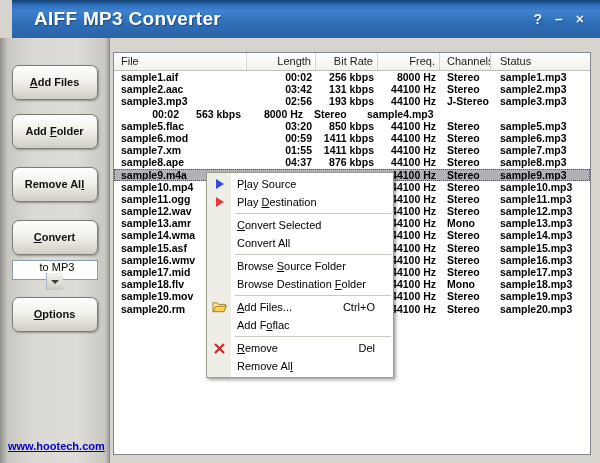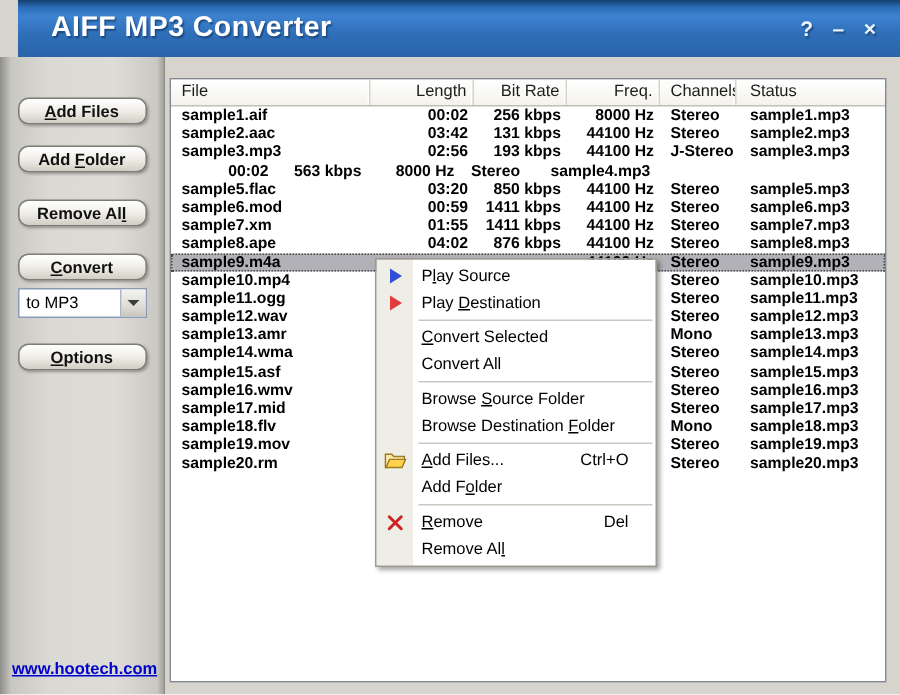--- a/index.html
+++ b/index.html
@@ -24,29 +24,29 @@
     text-shadow:1px 1px 1px rgba(10,40,80,.5);
   }
   
   .app-body { position:absolute; top:38px; left:0; right:0; bottom:0; display:flex; }
   .sidebar {
     width:110px; flex:0 0 110px; display:flex; flex-direction:column;
     background:linear-gradient(90deg,#8f8f8b 0%,#c9c7c1 7%,#dbd9d3 30%,#dedcd6 70%,#cac8c2 96%,#a3a29d 100%);
     border-right:1px solid #8a8a85;
   }
   .sb-btn {
-    width:86px; height:18px; margin:0 auto; display:block;
+    width:86px; height:35px; margin:0 auto; display:block;
     font-family:"Liberation Sans", sans-serif; font-size:11px; font-weight:bold; color:#111;
     background:linear-gradient(180deg,#ffffff 0%,#f2f0ea 45%,#dedbd3 80%,#d0cdc5 100%);
     border:1px solid #7d7d76; border-radius:7px;
     box-shadow:1px 1px 2px rgba(60,60,55,.45);
     text-align:center; line-height:19px; cursor:default;
   }
   .mt-first{margin-top:27px;} .mt-a{margin-top:14px;} .mt-b{margin-top:18px;}
-  .mt-c{margin-top:18px;} .mt-d{margin-top:5px;} .mt-e{margin-top:17px;}
+  .mt-c{margin-top:18px;} .mt-d{margin-top:5px;flex-direction:column;} .mt-e{margin-top:17px;}
   .format-select {
     width:86px; height:20px; margin:5px auto 0 auto; display:flex; align-items:center;
     background:#fff; border:1px solid #8a9cb5; cursor:default;
   }
   .format-select .val { flex:1; padding-left:5px; font-size:11px; }
   .fs-arrow {
     width:17px; height:18px; flex:0 0 17px; border-left:1px solid #aab6c8;
     background:linear-gradient(180deg,#f4f3ef 0%,#dcd9d2 70%,#c8c5bd 100%);
     display:flex; align-items:center; justify-content:center;
   }
@@ -73,21 +73,21 @@
   .hcell.c5, .cell.c5 { padding-left:9px; }
   .list-rows { }
   .row { display:flex; height:12.2px;font-weight:bold; }
   .cell { font-size:10.5px; line-height:12.2px; white-space:nowrap; overflow:hidden; color:#000; }
   .row.sel { background:#b2b1b7; outline:1px dotted #4a4a4a; outline-offset:-1px; }
   
   .context-menu {
     position:absolute; left:206px; top:172px; width:188px;
     background:linear-gradient(90deg,#eeede6 0px,#eeede6 24px,#ffffff 24px);
     border:1px solid #9d9a92; box-shadow:2px 2px 3px rgba(0,0,0,.35);
-    padding:2px 0; z-index:5;margin-left:44px;
+    padding:2px 0; z-index:5;
   }
   .mi { position:relative; height:18px; display:flex; align-items:center; padding-left:30px; padding-right:6px; font-size:11px; cursor:default; }
   .mi .lbl { white-space:nowrap; }
   .mi .shortcut { margin-left:auto; padding-right:12px; }
   .micon { position:absolute; left:5px; top:50%; transform:translateY(-50%); width:15px; height:12px; display:flex; align-items:center; justify-content:center; }
   .tri { width:0; height:0; border:5px solid transparent; border-right:none; }
   .tri-blue { border-left:8px solid #2f4fd8; }
   .tri-red  { border-left:8px solid #e03c3c; }
   .msep { height:1px; background:#c9c8c1; margin:2px 2px 2px 28px; }
   u { text-decoration:underline; }
@@ -182,21 +182,21 @@
             <div class="row">
               <div class="cell c0 a-left">sample7.xm</div>
               <div class="cell c1 a-right">01:55</div>
               <div class="cell c2 a-right">1411 kbps</div>
               <div class="cell c3 a-right">44100 Hz</div>
               <div class="cell c4 a-left">Stereo</div>
               <div class="cell c5 a-left">sample7.mp3</div>
             </div>
             <div class="row">
               <div class="cell c0 a-left">sample8.ape</div>
-              <div class="cell c1 a-right">04:02</div>
+              <div class="cell c1 a-right">04:37</div>
               <div class="cell c2 a-right">876 kbps</div>
               <div class="cell c3 a-right">44100 Hz</div>
               <div class="cell c4 a-left">Stereo</div>
               <div class="cell c5 a-left">sample8.mp3</div>
             </div>
             <div class="row sel">
               <div class="cell c0 a-left">sample9.m4a</div>
               <div class="cell c1 a-right"></div>
               <div class="cell c2 a-right"></div>
               <div class="cell c3 a-right">44100 Hz</div>
@@ -329,21 +329,21 @@
         <span class="micon">
           <svg width="15" height="12" viewBox="0 0 16 12">
             <path d="M1 1.5 h4.5 l1.5 1.7 H14.5 v3 H5 L2.5 11 H1 Z" fill="#ffe9a8" stroke="#9a7d20" stroke-width="1"></path>
             <path d="M4 5.2 H15.3 L12.8 11 H1.4 Z" fill="#ffd24d" stroke="#9a7d20" stroke-width="1"></path>
           </svg>
         </span>
         <span class="lbl"><span></span><u>A</u><span>dd Files...</span></span>
         <span class="shortcut">Ctrl+O</span>
       </div>
       <div class="mi">
-        <span class="lbl"><span>Add F</span><u>o</u><span>lder</span></span>
+        <span class="lbl"><span>Add F</span><u>o</u><span>flac</span></span>
       </div>
       <div class="msep"></div>
       <div class="mi">
         <span class="micon">
           <svg width="11" height="11" viewBox="0 0 11 11">
             <path d="M1.5 1.5 L9.5 9.5 M9.5 1.5 L1.5 9.5" stroke="#cc2222" stroke-width="2" stroke-linecap="round"></path>
           </svg>
         </span>
         <span class="lbl"><span></span><u>R</u><span>emove</span></span>
         <span class="shortcut">Del</span>

